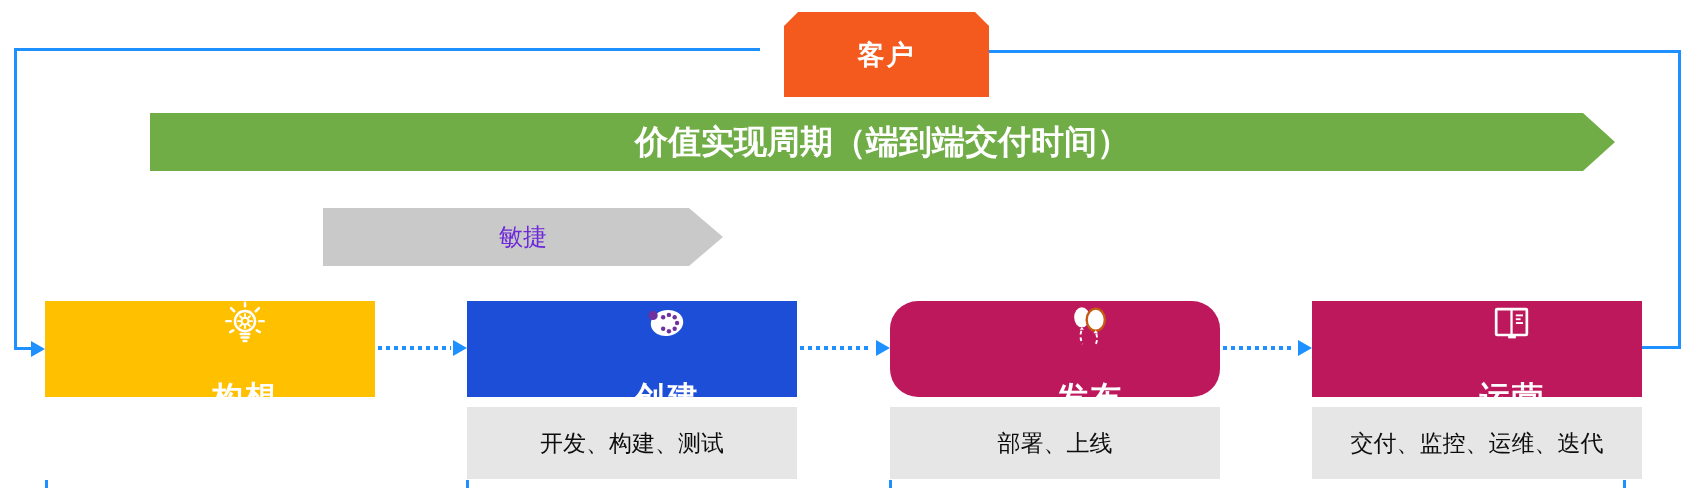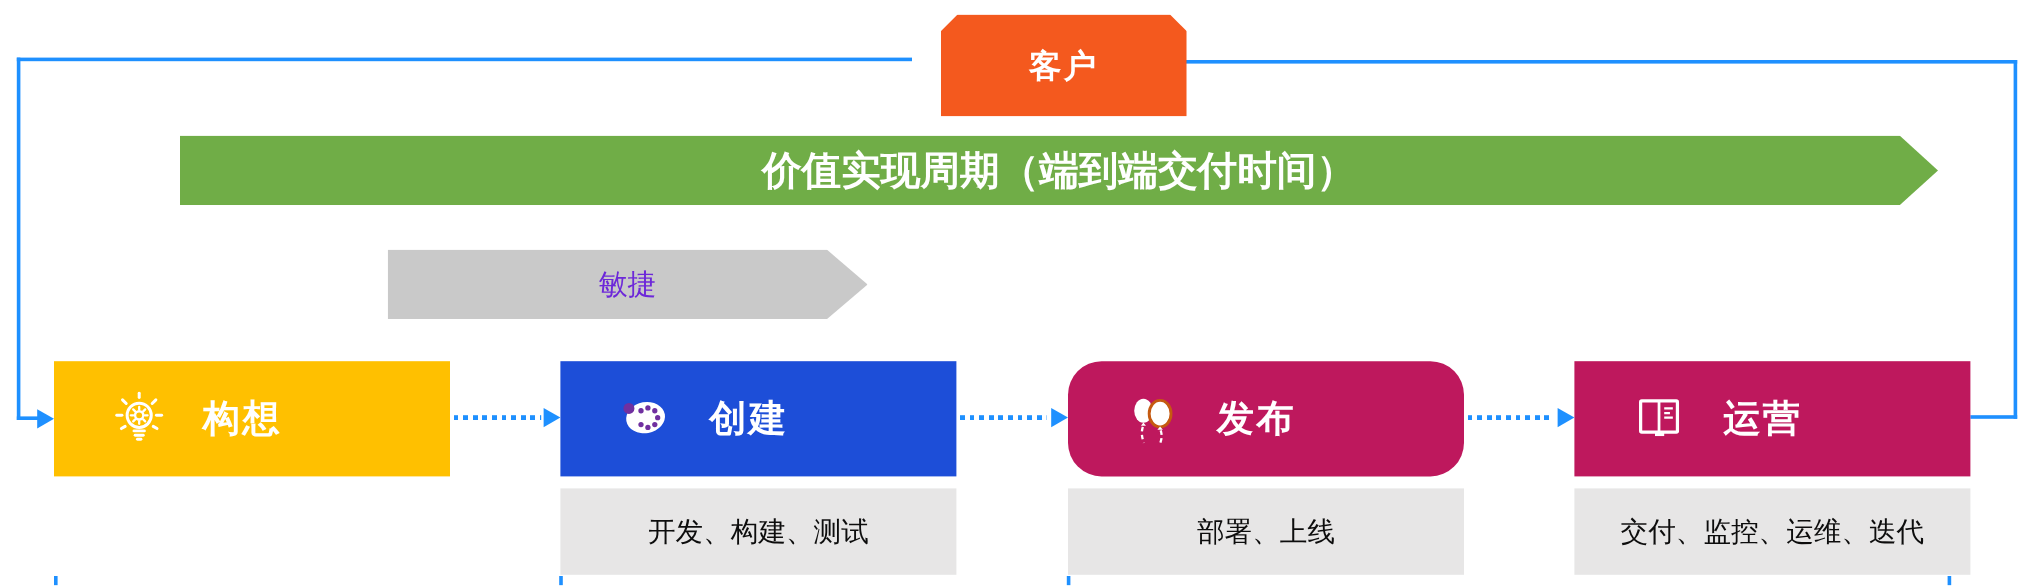--- a/index.html
+++ b/index.html
@@ -33,21 +33,21 @@
     position:absolute; top:208px; height:58px; background:#C9C9C9; color:#6d28d9;
     display:flex; align-items:center; justify-content:center; font-size:24px;
   }
   .chev-agile { left:323px; width:400px;
     clip-path:polygon(0 0, calc(100% - 34px) 0, 100% 50%, calc(100% - 34px) 100%, 0 100%); }
   .chev-devops { left:730px; width:660px;
     clip-path:polygon(0 0, calc(100% - 34px) 0, 100% 50%, calc(100% - 34px) 100%, 0 100%, 34px 50%); }
   
   .stage {
     position:absolute; top:301px; width:330px; height:96px;
-    display:flex; align-items:center; padding-left:48px; box-sizing:border-box; gap:30px;
+    display:flex; align-items:center; padding-left:70px; box-sizing:border-box; gap:30px;flex-direction:column;
   }
   .stage .icon { width:46px; height:46px; flex:0 0 46px; }
   .stage .title { color:#fff; font-size:31px; font-weight:bold; letter-spacing:2px; }
   .s1 { left:45px; } .s2 { left:467px; } .s3 { left:890px; } .s4 { left:1312px; }
   
   .desc {
     position:absolute; top:407px; width:330px; height:72px; background:#E7E6E6;
     color:#0d0d0d; display:flex; align-items:center; justify-content:center; font-size:23px;
   }
   

